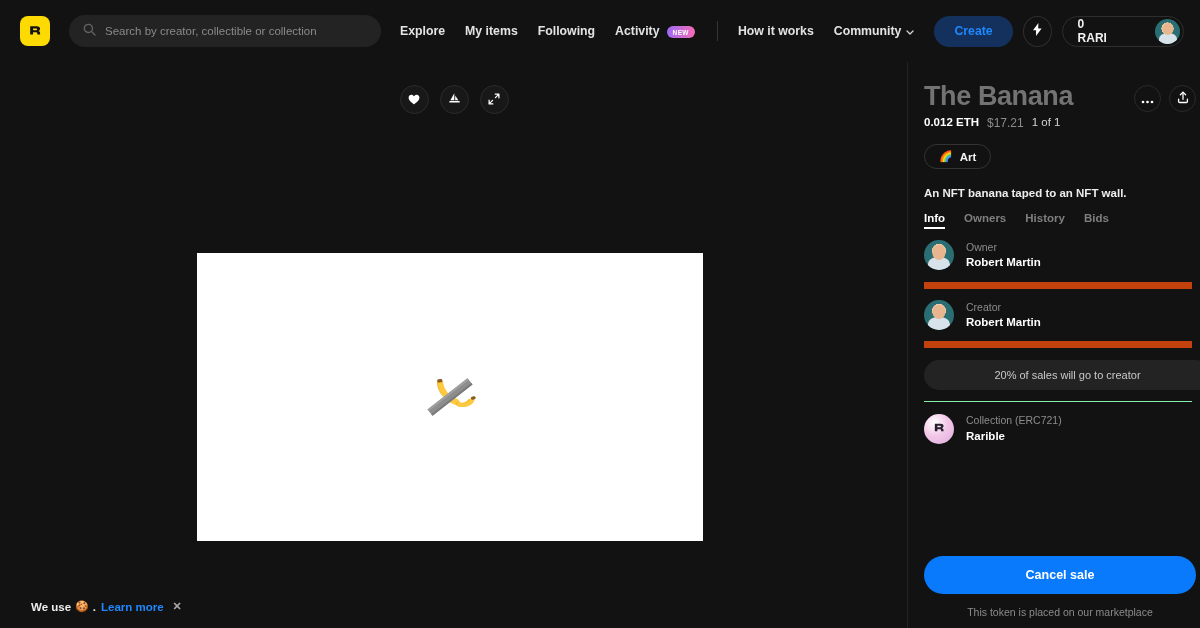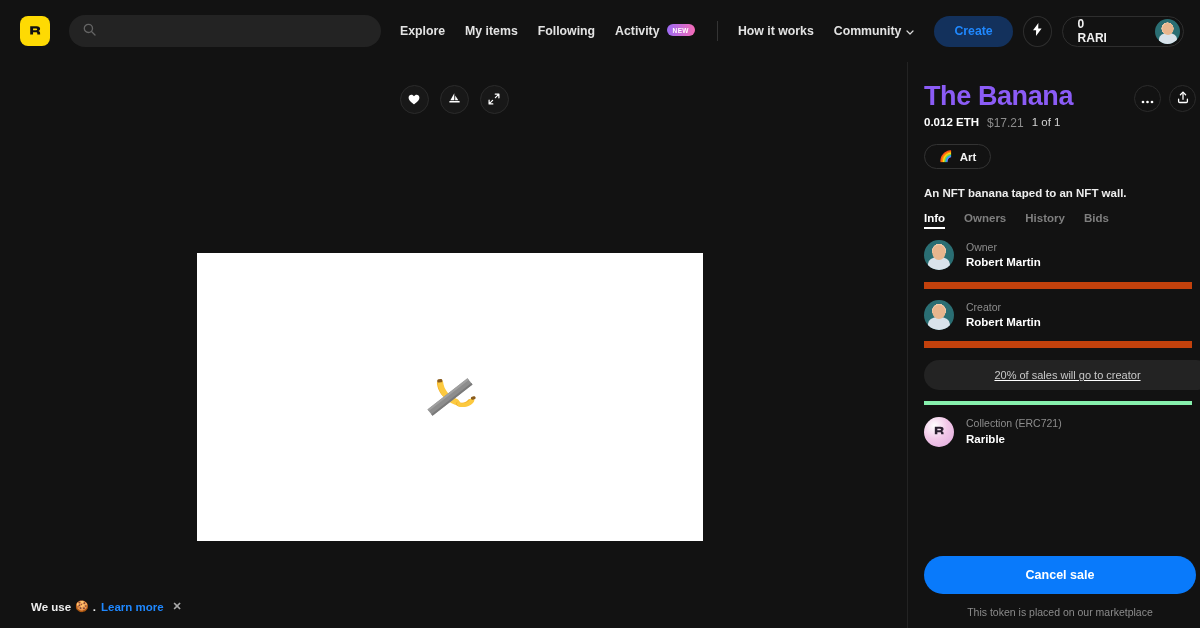--- a/index.html
+++ b/index.html
@@ -39,21 +39,21 @@
     flex: 1; background: transparent; border: 0; outline: none;
     color: #e6e6e6; font-size: 11.5px;
     font-family: "Liberation Sans", sans-serif;
   }
   .search-input::placeholder { color: #8a8a8a; }
 
   .nav { display: flex; align-items: center; margin-left: 19px; }
   .nav-item {
     font-size: 12.3px; font-weight: bold; color: #e3e3e3;
     margin-right: 20px; white-space: nowrap; cursor: pointer;
-    display: flex; align-items: flex-start;
+    display: flex; align-items: flex-end;
   }
   .badge-new {
     display: inline-block; margin-left: 7px;
     background: linear-gradient(90deg,#9D6BF5 0%, #F56BB6 100%);
     color: #fff; font-size: 6.5px; font-weight: bold;
     letter-spacing: .4px;
     padding: 3px 6px 2px; border-radius: 8px;
   }
   .nav-divider {
     width: 1px; height: 20px; background: #343434;
@@ -136,21 +136,21 @@
   
   .sidebar {
     position: absolute; top: 62px; left: 909px;
     width: 291px; height: 566px;
     background: #121212;
     padding: 20px 0 0 15px;
   }
   .title-row { display: flex; align-items: flex-start; }
   .nft-title {
     font-size: 27px; font-weight: bold; letter-spacing: -.4px;
-    color: #8b5cf6; line-height: 1.05; flex: 1;
+    color: #737373; line-height: 1.05; flex: 1;
   }
   .title-actions { display: flex; gap: 8px; margin-top: 3px; margin-right: 4px; }
   .t-btn {
     width: 27px; height: 27px; border-radius: 50%;
     border: 1px solid #2b2b2b; background: transparent;
     display: flex; align-items: center; justify-content: center;
     cursor: pointer; flex: 0 0 27px;
   }
 
   .price-row { display: flex; align-items: flex-start; margin-top: 4px; }
@@ -202,21 +202,21 @@
   }
   .p-role { font-size: 10.5px; color: #8c8c8c; line-height: 1.45; }
   .p-name { font-size: 11.5px; font-weight: bold; color: #ffffff; line-height: 1.35; }
 
   .royalty {
     margin-top: 12px; height: 30px; width: 287px;
     background: #232323; border-radius: 15px;
     display: flex; align-items: center; justify-content: center;
     font-size: 11px; color: #c9c9c9;
   }
-  .royalty-wrap { border-bottom: 4px solid #86efac; padding-bottom: 11px; width: 268px; text-decoration: underline; }
+  .royalty-wrap { border-bottom: 1px solid #86efac; padding-bottom: 11px; width: 268px; }
 
   .coll-avatar {
     width: 30px; height: 30px; border-radius: 50%; flex: 0 0 30px;
     background: radial-gradient(circle at 35% 30%, #ffffff 0%, #f2c8e8 45%, #e0a9dd 100%);
     display: flex; align-items: center; justify-content: center;
   }
   .coll-row { border-bottom: none; }
 
   .cta-wrap { position: absolute; left: 15px; bottom: 10px; width: 272px; }
   .btn-cancel {
@@ -240,20 +240,21 @@
     </svg>
   </div>
 
   <div class="search-wrap">
     <span class="search-icon">
       <svg width="13" height="13" viewBox="0 0 13 13" aria-hidden="true">
         <circle cx="5.4" cy="5.4" r="4.1" fill="none" stroke="#9a9a9a" stroke-width="1.3"></circle>
         <line x1="8.5" y1="8.5" x2="12" y2="12" stroke="#9a9a9a" stroke-width="1.3" stroke-linecap="round"></line>
       </svg>
     </span>
+    <input class="search-input" type="text" placeholder="Search by creator, collectible or collection" style="">
   </div>
 
   <div class="nav">
     <div class="nav-item">
       <span>Explore</span>
     </div>
     <div class="nav-item">
       <span>My items</span>
     </div>
     <div class="nav-item">

